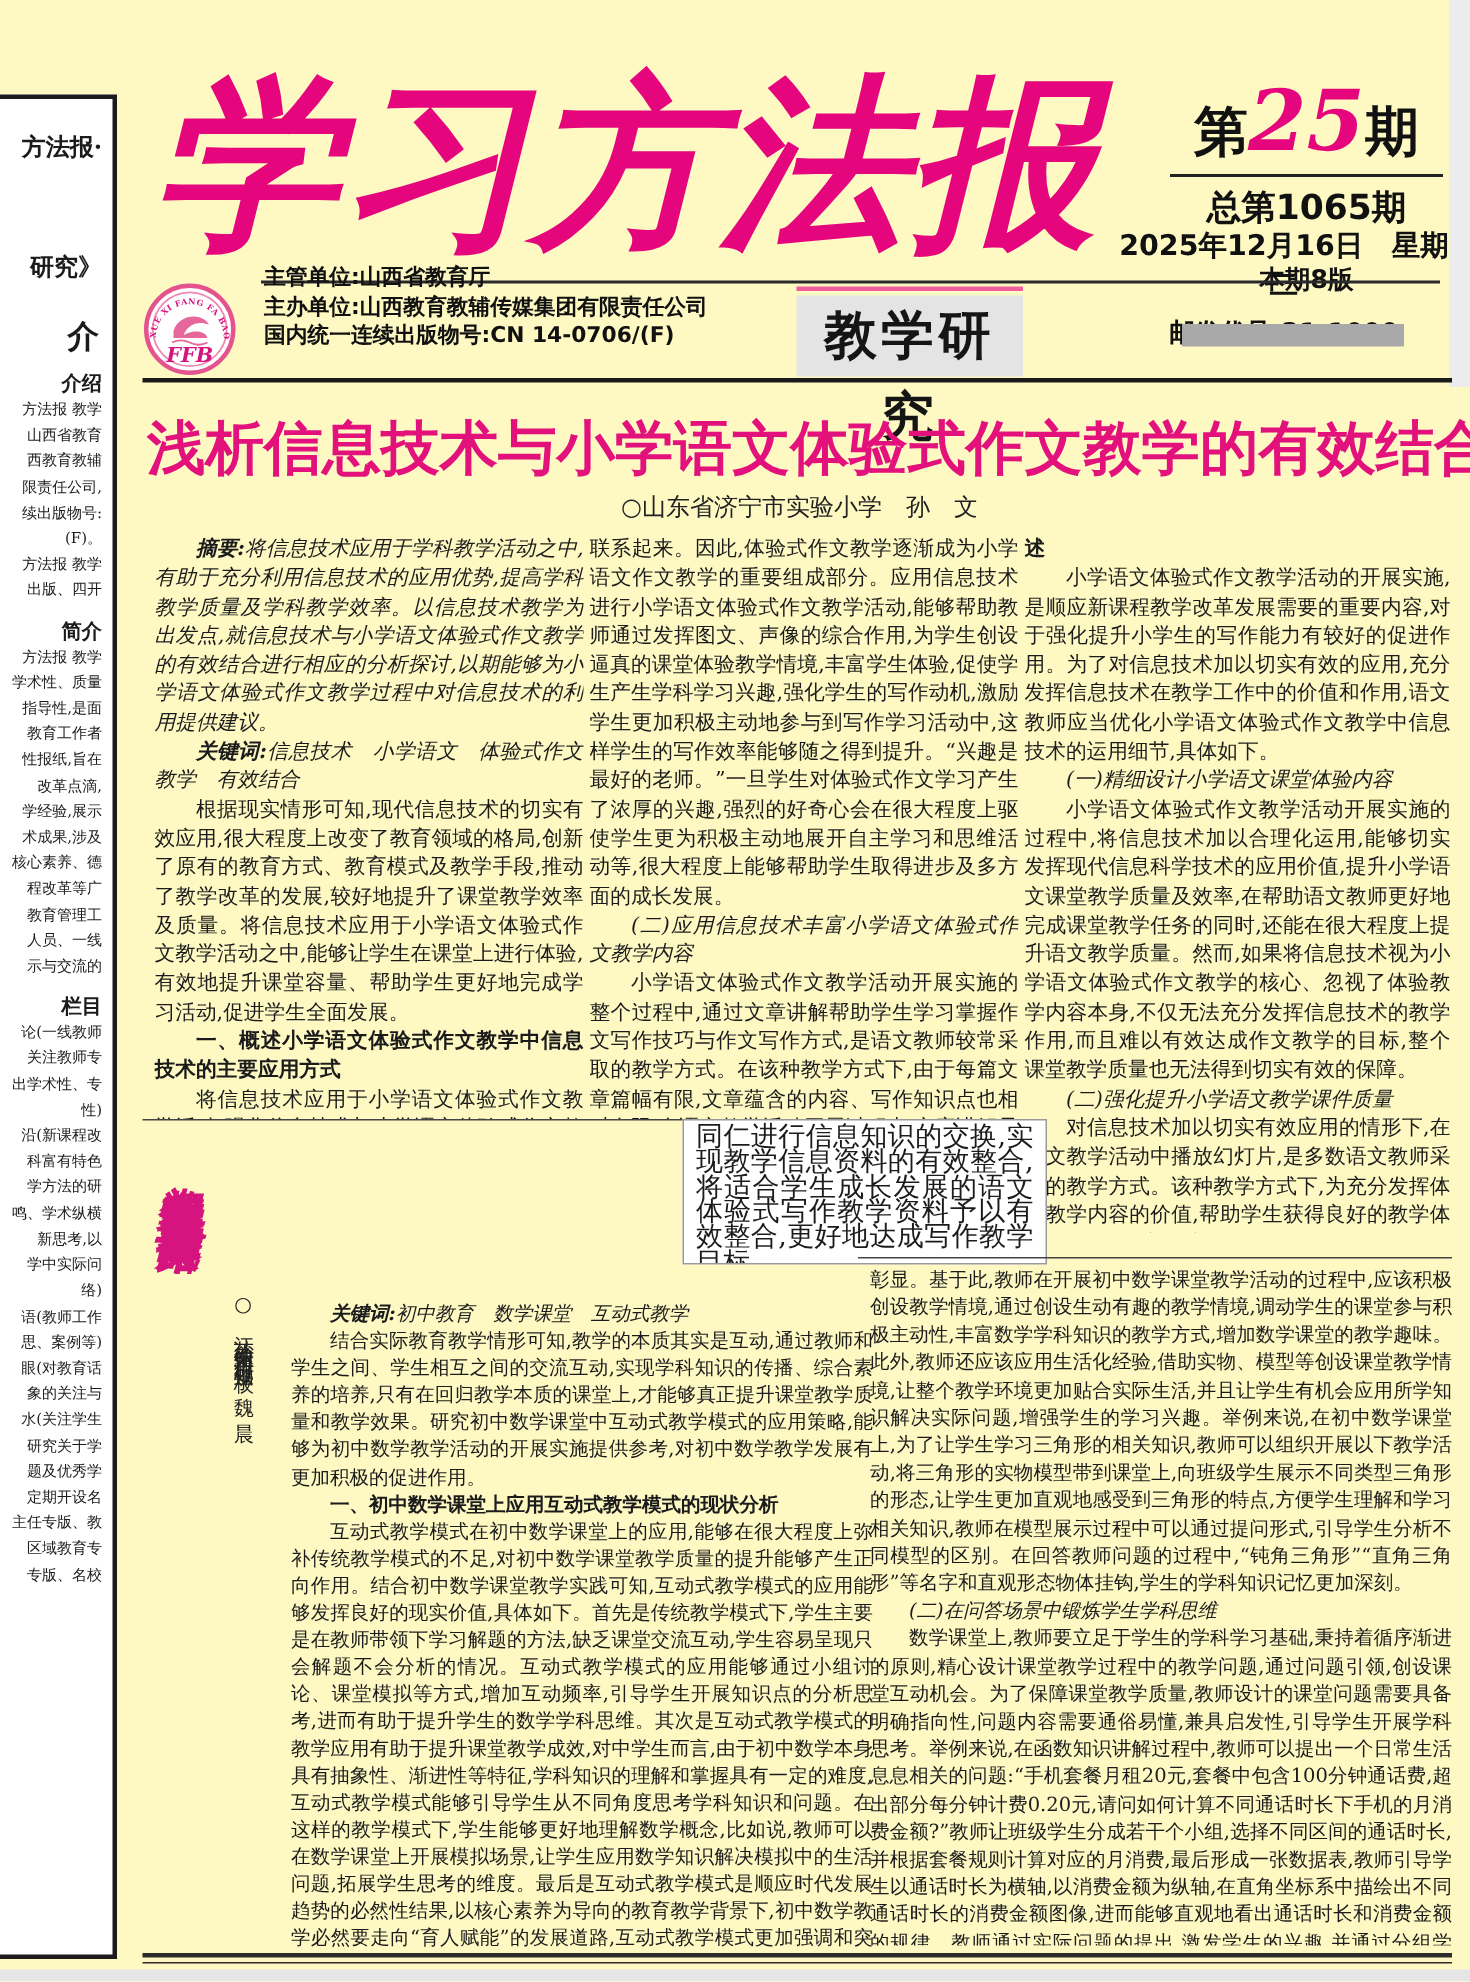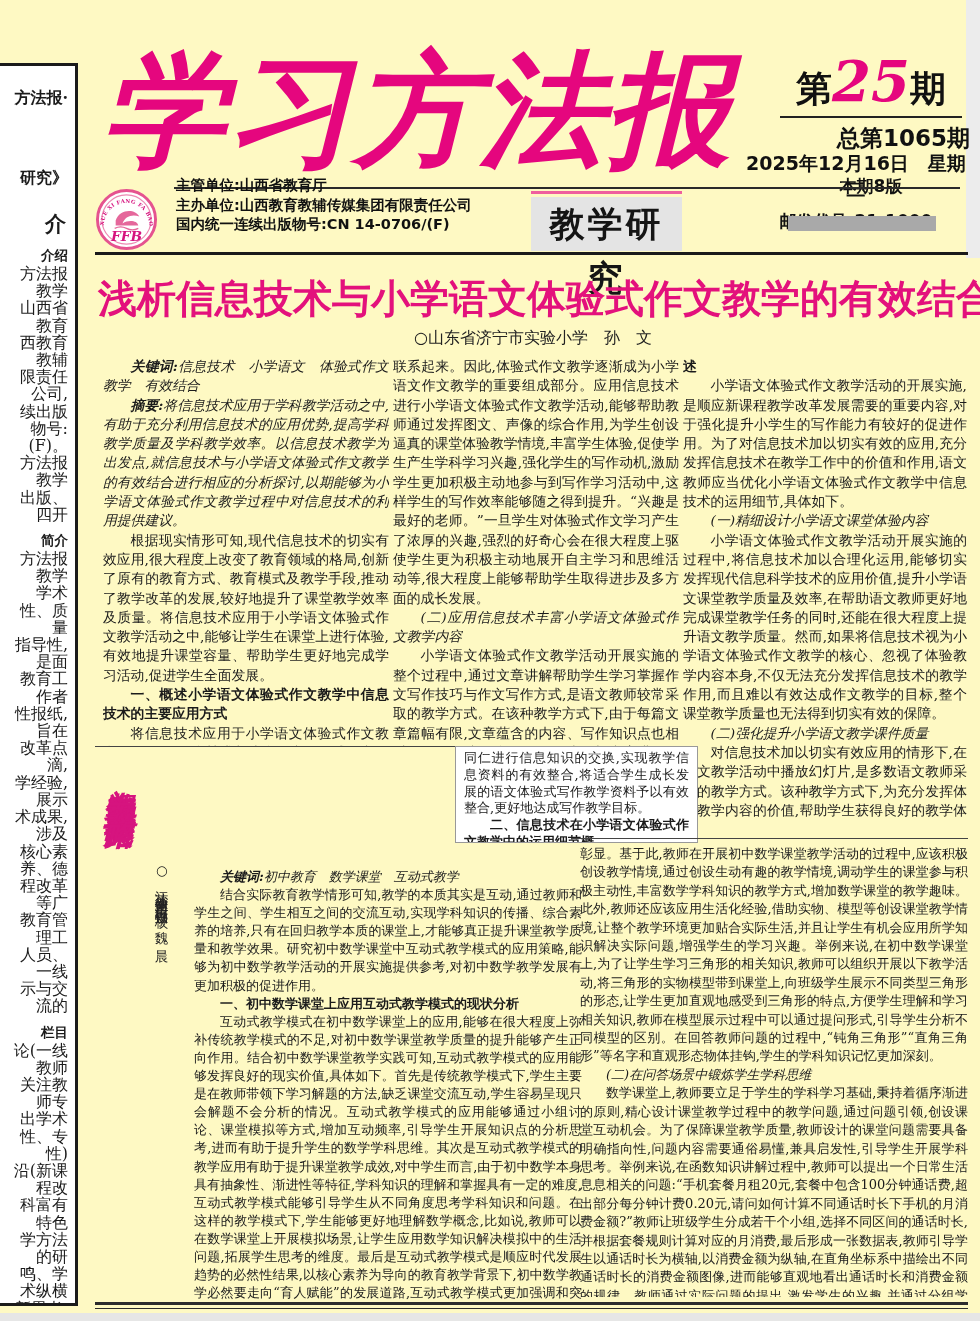--- a/index.html
+++ b/index.html
@@ -8,32 +8,32 @@
   p{margin:0;}
   .edge-right{position:absolute;right:0;top:0;width:14px;height:258px;background:#ececec;}
   .edge-bottom{position:absolute;left:0;top:1313px;width:980px;height:8px;background:#e6e6e6;}
 
   
   .sidebar{position:absolute;left:-44px;top:63px;width:122px;height:1243px;border:3px solid #1b1b1b;
            background:#fff;box-sizing:border-box;padding:12px 7px 6px 46px;overflow:hidden;}
   .sb-big{font-size:16px;font-weight:bold;line-height:40px;white-space:pre-line;text-align:right;}
   .sb-intro{font-size:21px;font-weight:bold;text-align:right;margin:12px 2px 8px 0;}
   .sb-h{font-size:13.5px;font-weight:bold;text-align:right;margin-top:9px;}
-  .sb-t{font-size:16px;line-height:17.2px;text-align:right;white-space:pre-line;}
+  .sb-t{font-size:10px;line-height:17.2px;text-align:right;white-space:pre-line;}
 
   
   .masthead-title{position:absolute;left:102px;top:34px;width:690px;height:152px;line-height:152px;
       font-size:124px;font-weight:bold;font-style:italic;color:#e5067e;white-space:nowrap;letter-spacing:2px;
       font-family:"DejaVu Serif",serif;}
   .issue{position:absolute;left:772px;top:48px;width:198px;text-align:center;
       font-family:"DejaVu Sans",sans-serif;color:#111;}
   .issue-line1{font-size:36px;font-weight:bold;}
   .issue-num{font-size:56px;color:#e5067e;font-family:"DejaVu Serif",serif;font-weight:bold;font-style:italic;}
   .issue-rule{border-top:2px solid #222;margin:2px 8px 5px;}
-  .issue-total{font-size:23px;font-weight:bold;text-align:right;}
+  .issue-total{font-size:23px;font-weight:bold;}
   .issue-ed{font-size:17px;font-weight:bold;margin-top:21px;}
   .date-block{position:absolute;left:740px;top:151px;width:232px;text-align:center;
       font-family:"DejaVu Sans",sans-serif;font-weight:bold;color:#111;}
   .date-line{font-size:19px;}
   .postal-line{font-size:17px;margin-top:7px;}
   .graybar{position:absolute;left:788px;top:216px;width:148px;height:15px;background:#a9a9a9;}
 
   
   .rule-top{position:absolute;left:174px;top:187px;width:786px;border-top:2px solid #2a2a2a;}
   .rule-bottom{position:absolute;left:95px;top:252px;width:873px;border-top:3px solid #1a1a1a;}
@@ -50,21 +50,21 @@
        font-weight:bold;color:#e3117c;white-space:nowrap;font-family:"DejaVu Serif",serif;}
   .byline1{position:absolute;left:98px;top:328px;width:870px;text-align:center;font-size:16px;color:#222;}
   .col{position:absolute;text-align:justify;overflow:hidden;font-size:13.8px;line-height:19.3px;color:#1b1b1b;}
   .a1c1{left:103px;top:357px;width:286px;height:389px;}
   .a1c2{left:393px;top:357px;width:286px;height:389px;}
   .a1c3{left:683px;top:357px;width:284px;height:465px;}
   .ind{text-indent:2em;}
   .hh{font-family:"DejaVu Sans",sans-serif;font-weight:bold;}
   .kai{font-style:italic;}
   .tailbox{position:absolute;left:455px;top:746px;width:243px;height:97px;border:1px solid #999;
-       box-sizing:border-box;padding:3px 8px;font-size:13px;line-height:16.8px;text-align:justify;
+       box-sizing:border-box;padding:3px 8px;font-size:18px;line-height:16.8px;text-align:justify;
        overflow:hidden;background:#fff;}
   .rule-a2-left{position:absolute;left:95px;top:746px;width:360px;border-top:1.5px solid #444;}
   .rule-a2-right{position:absolute;left:572px;top:838px;width:396px;border-top:1.5px solid #444;}
 
   
   .vtitle{position:absolute;left:99px;top:766px;height:540px;writing-mode:vertical-rl;text-orientation:upright;
        font-size:29px;font-weight:bold;font-style:italic;color:#d6147f;letter-spacing:2px;
        font-family:"DejaVu Serif",serif;}
   .vbyline{position:absolute;left:153px;top:862px;height:252px;writing-mode:vertical-rl;text-orientation:upright;
        font-size:13.5px;color:#222;letter-spacing:2px;}
@@ -171,22 +171,22 @@
     <div>国内统一连续出版物号:CN 14-0706/(F)</div>
   </div>
   <div class="pink-rule"></div>
   <div class="section-box">教学研究</div>
   <div class="rule-bottom"></div>
 
   <div class="headline1">浅析信息技术与小学语文体验式作文教学的有效结合</div>
   <div class="byline1">○山东省济宁市实验小学　孙　文</div>
 
   <div class="col a1c1">
+    <p class="kai ind"><b>摘要:</b><span>将信息技术应用于学科教学活动之中,有助于充分利用信息技术的应用优势,提高学科教学质量及学科教学效率。以信息技术教学为出发点,就信息技术与小学语文体验式作文教学的有效结合进行相应的分析探讨,以期能够为小学语文体验式作文教学过程中对信息技术的利用提供建议。</span></p>
     <p class="kai ind"><b>关键词:</b><span>信息技术　小学语文　体验式作文教学　有效结合</span></p>
-    <p class="kai ind"><b>摘要:</b><span>将信息技术应用于学科教学活动之中,有助于充分利用信息技术的应用优势,提高学科教学质量及学科教学效率。以信息技术教学为出发点,就信息技术与小学语文体验式作文教学的有效结合进行相应的分析探讨,以期能够为小学语文体验式作文教学过程中对信息技术的利用提供建议。</span></p>
     <p class="ind">根据现实情形可知,现代信息技术的切实有效应用,很大程度上改变了教育领域的格局,创新了原有的教育方式、教育模式及教学手段,推动了教学改革的发展,较好地提升了课堂教学效率及质量。将信息技术应用于小学语文体验式作文教学活动之中,能够让学生在课堂上进行体验,有效地提升课堂容量、帮助学生更好地完成学习活动,促进学生全面发展。</p>
     <p class="hh ind">一、概述小学语文体验式作文教学中信息技术的主要应用方式</p>
     <p class="ind">将信息技术应用于小学语文体验式作文教学活动,强化信息技术与小学语文体验式作文教学的有效结合,能够为小学语文体验式作文教学提供新的教学方式,对教学活动效率与质量的优化和提升有较好的促进作用。课堂教学活动过程中,信息技术的主要应用方式如下。</p>
 
   </div>
 
   <div class="col a1c2">
     <p>联系起来。因此,体验式作文教学逐渐成为小学语文作文教学的重要组成部分。应用信息技术进行小学语文体验式作文教学活动,能够帮助教师通过发挥图文、声像的综合作用,为学生创设逼真的课堂体验教学情境,丰富学生体验,促使学生产生学科学习兴趣,强化学生的写作动机,激励学生更加积极主动地参与到写作学习活动中,这样学生的写作效率能够随之得到提升。“兴趣是最好的老师。”一旦学生对体验式作文学习产生了浓厚的兴趣,强烈的好奇心会在很大程度上驱使学生更为积极主动地展开自主学习和思维活动等,很大程度上能够帮助学生取得进步及多方面的成长发展。</p>
     <p class="kai ind">(二)应用信息技术丰富小学语文体验式作文教学内容</p>
     <p class="ind">小学语文体验式作文教学活动开展实施的整个过程中,通过文章讲解帮助学生学习掌握作文写作技巧与作文写作方式,是语文教师较常采取的教学方式。在该种教学方式下,由于每篇文章篇幅有限,文章蕴含的内容、写作知识点也相对有限,在语文教学活动开展过程中,文章讲解只是让学生就某种或几种写作方式有了相应的掌握。然而,新课程教学发展背景下,语文体验式作文教学活动的存在及发展更多的是引导学生学会举一反三,让学生能够从一篇文章中去掌握和了解更多的语文学科知识,为自己今后的写作提供丰富的信息资料。为了帮助学生获取更多更好的信息资源,语文教师应当对现代信息技术加以切实有效的应用,基于互联网科学技术的信息共享功能,语文教师不仅能从互联网平台收集整理更多的与文章相关的资料,而且还能够与</p>

